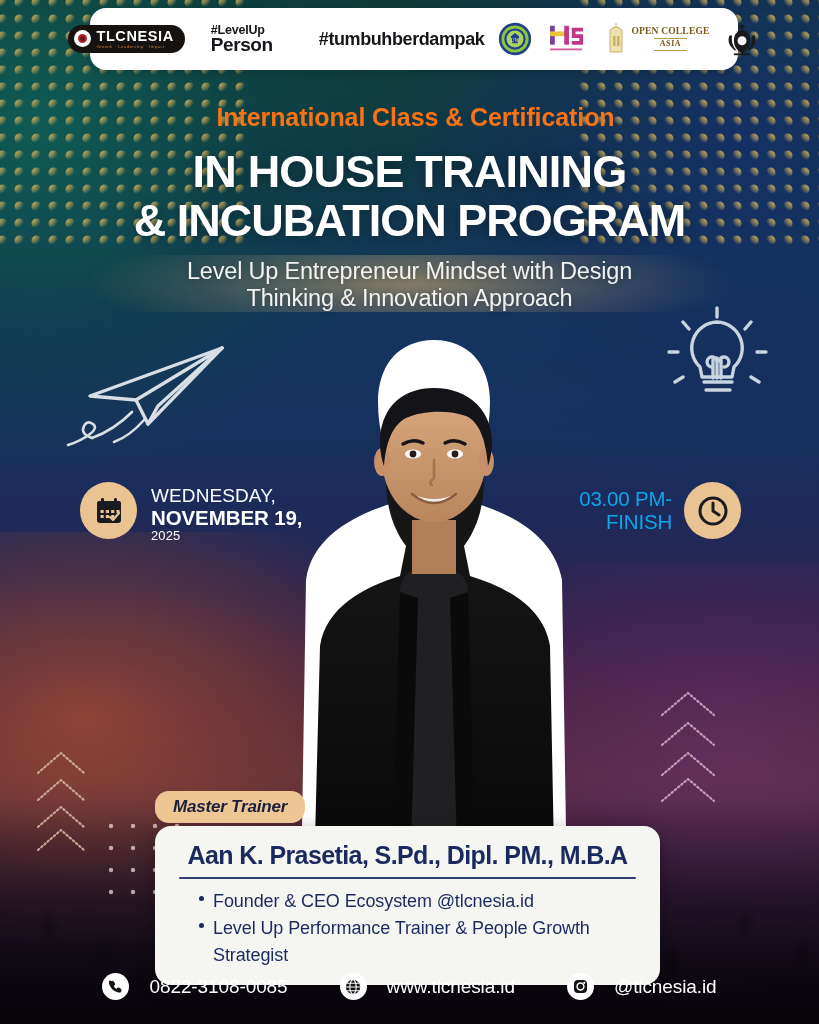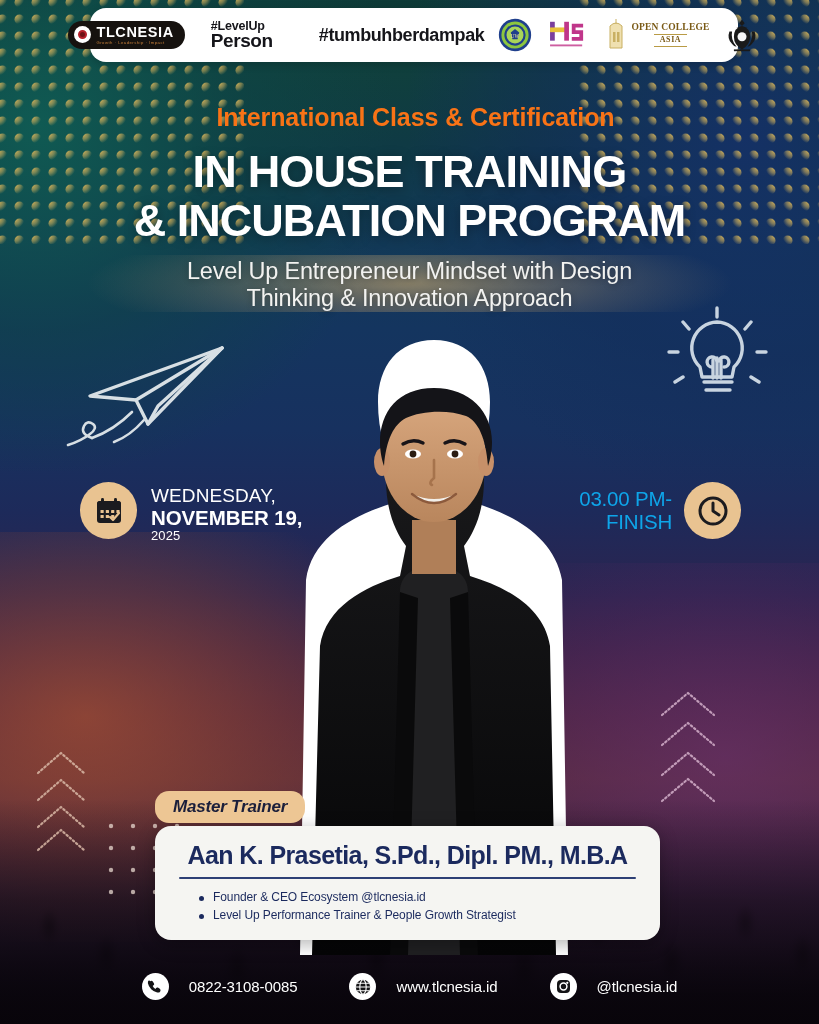--- a/index.html
+++ b/index.html
@@ -81,21 +81,21 @@
   
   .halftone{
     position:absolute;width:250px;height:250px;pointer-events:none;
   }
   .halftone svg{display:block;}
   .ht-tl{left:-6px;top:-6px;}
   .ht-tr{right:-6px;top:-6px;}
 
   
   .logobar{
-    position:absolute;left:90px;top:8px;width:648px;height:54px;
+    position:absolute;left:90px;top:8px;width:648px;height:62px;
     background:#ffffff;border-radius:16px;
     display:flex;align-items:center;justify-content:center;gap:14px;
     padding:10px 22px;
     box-shadow:0 2px 10px rgba(0,0,0,.2);
     z-index:6;
   }
   .lg-tlc{
     display:flex;align-items:center;gap:5px;
     background:#16120f;border-radius:20px;padding:4px 11px 4px 6px;
   }
@@ -191,32 +191,32 @@
     padding:16px 20px 16px 20px;z-index:7;
     box-shadow:0 4px 18px rgba(0,0,0,.3);
   }
   .card .name{
     color:#1b2a5e;font-size:25px;font-weight:bold;text-align:center;letter-spacing:-.6px;
     line-height:1.05;
   }
   .card .rule{height:2px;background:#2d3f75;margin:9px 4px 9px 4px;border-radius:2px;}
   .card ul{margin:0;padding:0 0 0 38px;list-style:none;}
   .card li{
-    color:#1b2a5e;font-size:12px;line-height:1.5;position:relative;letter-spacing:-.1px;
+    color:#1b2a5e;font-size:18px;line-height:1.5;position:relative;letter-spacing:-.1px;
   }
   .card li::before{
     content:"";position:absolute;left:-14px;top:8px;width:5px;height:5px;border-radius:50%;background:#1b2a5e;
   }
 
   
   .footer{
     position:absolute;left:0;right:0;bottom:24px;z-index:8;
     display:flex;align-items:center;justify-content:center;gap:52px;
   }
-  .fitem{display:flex;align-items:center;gap:20px;color:#ffffff;font-size:15px;letter-spacing:-.1px;}
+  .fitem{display:flex;align-items:center;gap:20px;color:#ffffff;font-size:19px;letter-spacing:-.1px;}
   .ficon{width:27px;height:27px;border-radius:50%;background:#fff;display:flex;align-items:center;justify-content:center;flex:0 0 auto;}
 </style>
 </head>
 <body>
 
 <div class="poster">
 
   <div class="bg-base"></div>
   <div class="bg-teal"></div>
   <div class="bg-navy"></div>

